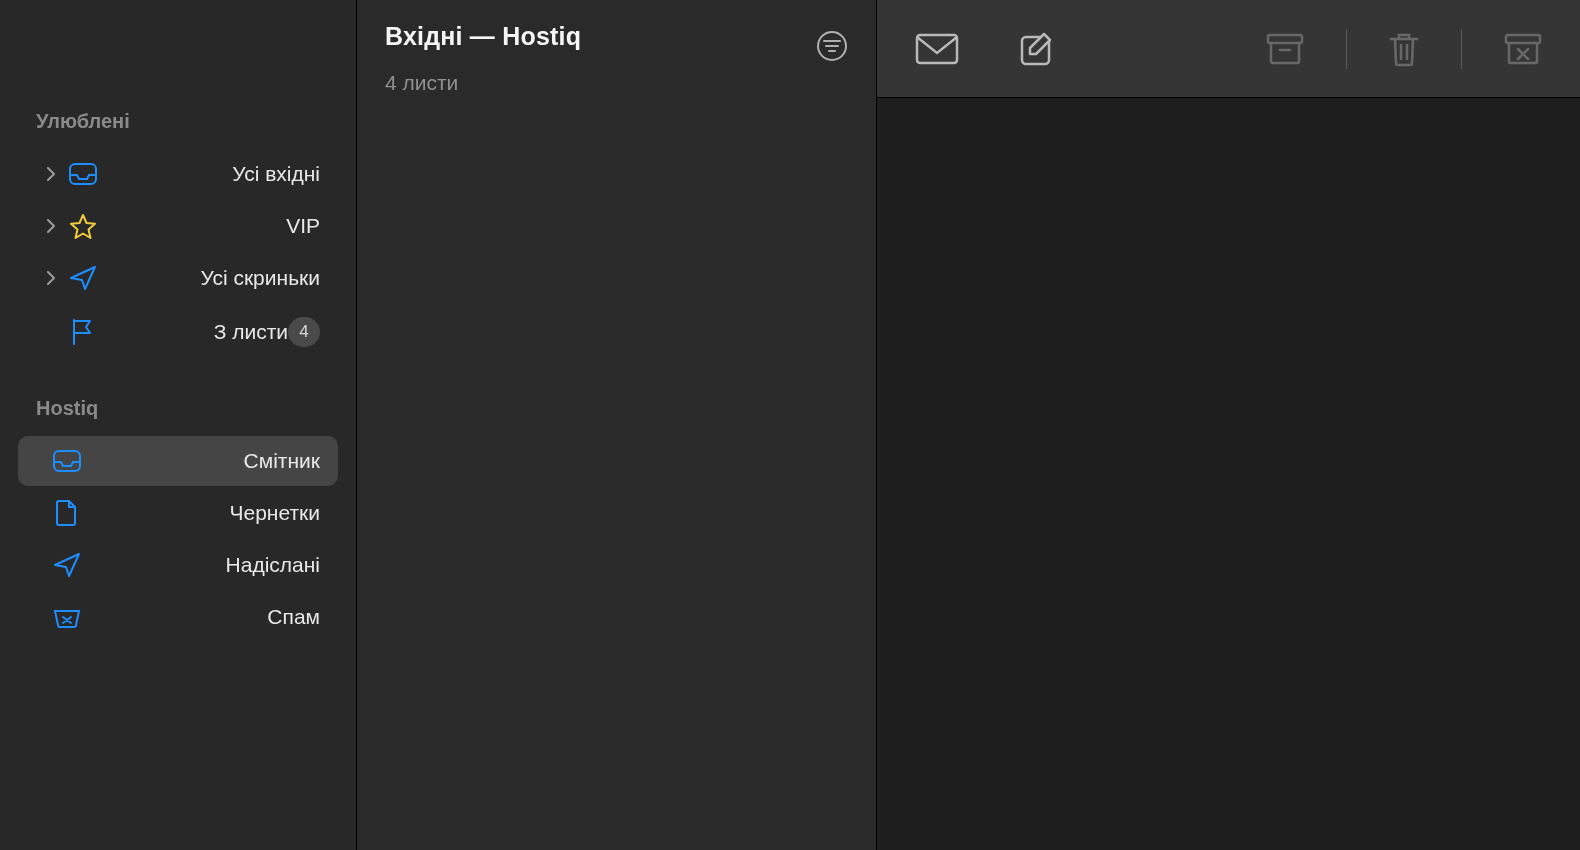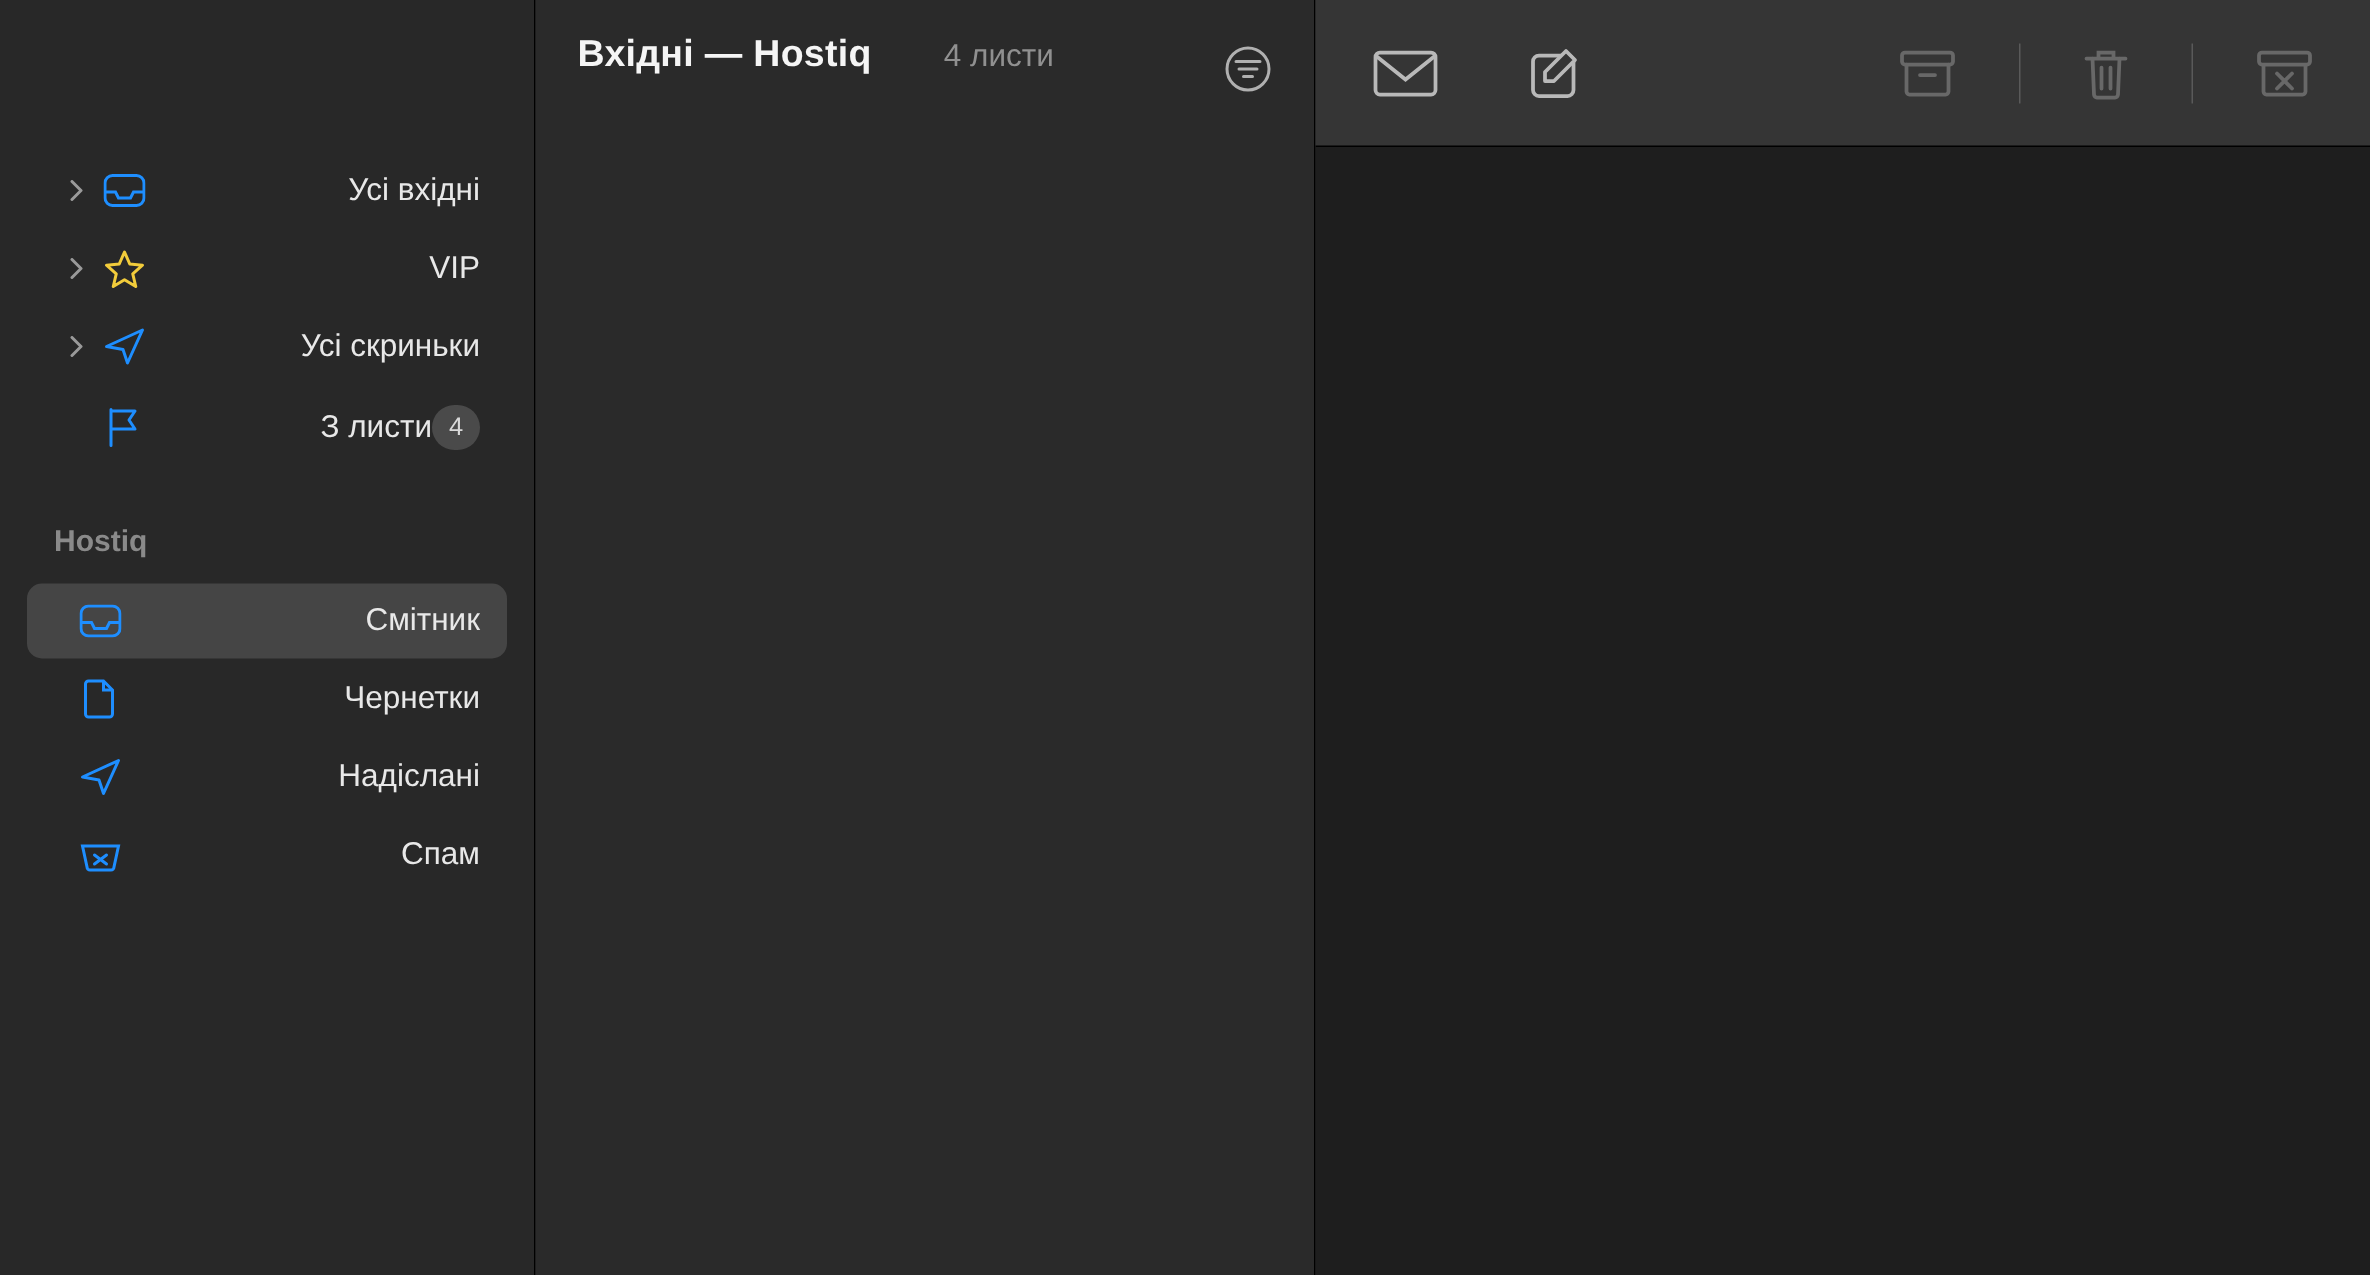--- a/index.html
+++ b/index.html
@@ -95,33 +95,32 @@
       flex-direction: column;
     }
     .message-list-header {
       padding: 22px 28px 18px 28px;
       display: flex;
       align-items: flex-start;
       justify-content: space-between;
     }
     .message-list-header .title-block {
       display: flex;
-      flex-direction: row;
-      gap: 48px;
+      flex-direction: column;
     }
     .message-list-header .title {
       font-size: 25px;
       font-weight: 700;
       color: #f5f5f5;
       letter-spacing: 0.2px;
     }
     .message-list-header .subtitle {
       font-size: 21px;
       color: #909090;
-      margin-top: 4px;
+      margin-top: 20px;
     }
     .filter-icon-btn {
       margin-top: 8px;
       cursor: pointer;
     }
 
     
     .reading-pane {
       flex: 1;
       height: 100%;
@@ -160,20 +159,21 @@
       flex: 1;
     }
 
     svg { display: block; }
   </style>
 </head>
 <body>
 
 <div class="sidebar">
 
+  <div class="section-header">Улюблені</div>
 
   <div class="sidebar-item">
     <span class="chevron">
       <svg width="10" height="14" viewBox="0 0 10 14">
           <path d="M2 1l6 6-6 6" stroke="#9a9a9a" stroke-width="2" fill="none" stroke-linecap="round" stroke-linejoin="round"></path>
         </svg>
     </span>
     <span class="icon-holder">
       <svg width="28" height="22" viewBox="0 0 28 22">
           <rect x="1" y="1" width="26" height="20" rx="5" stroke="#1e8eff" stroke-width="2" fill="none"></rect>

